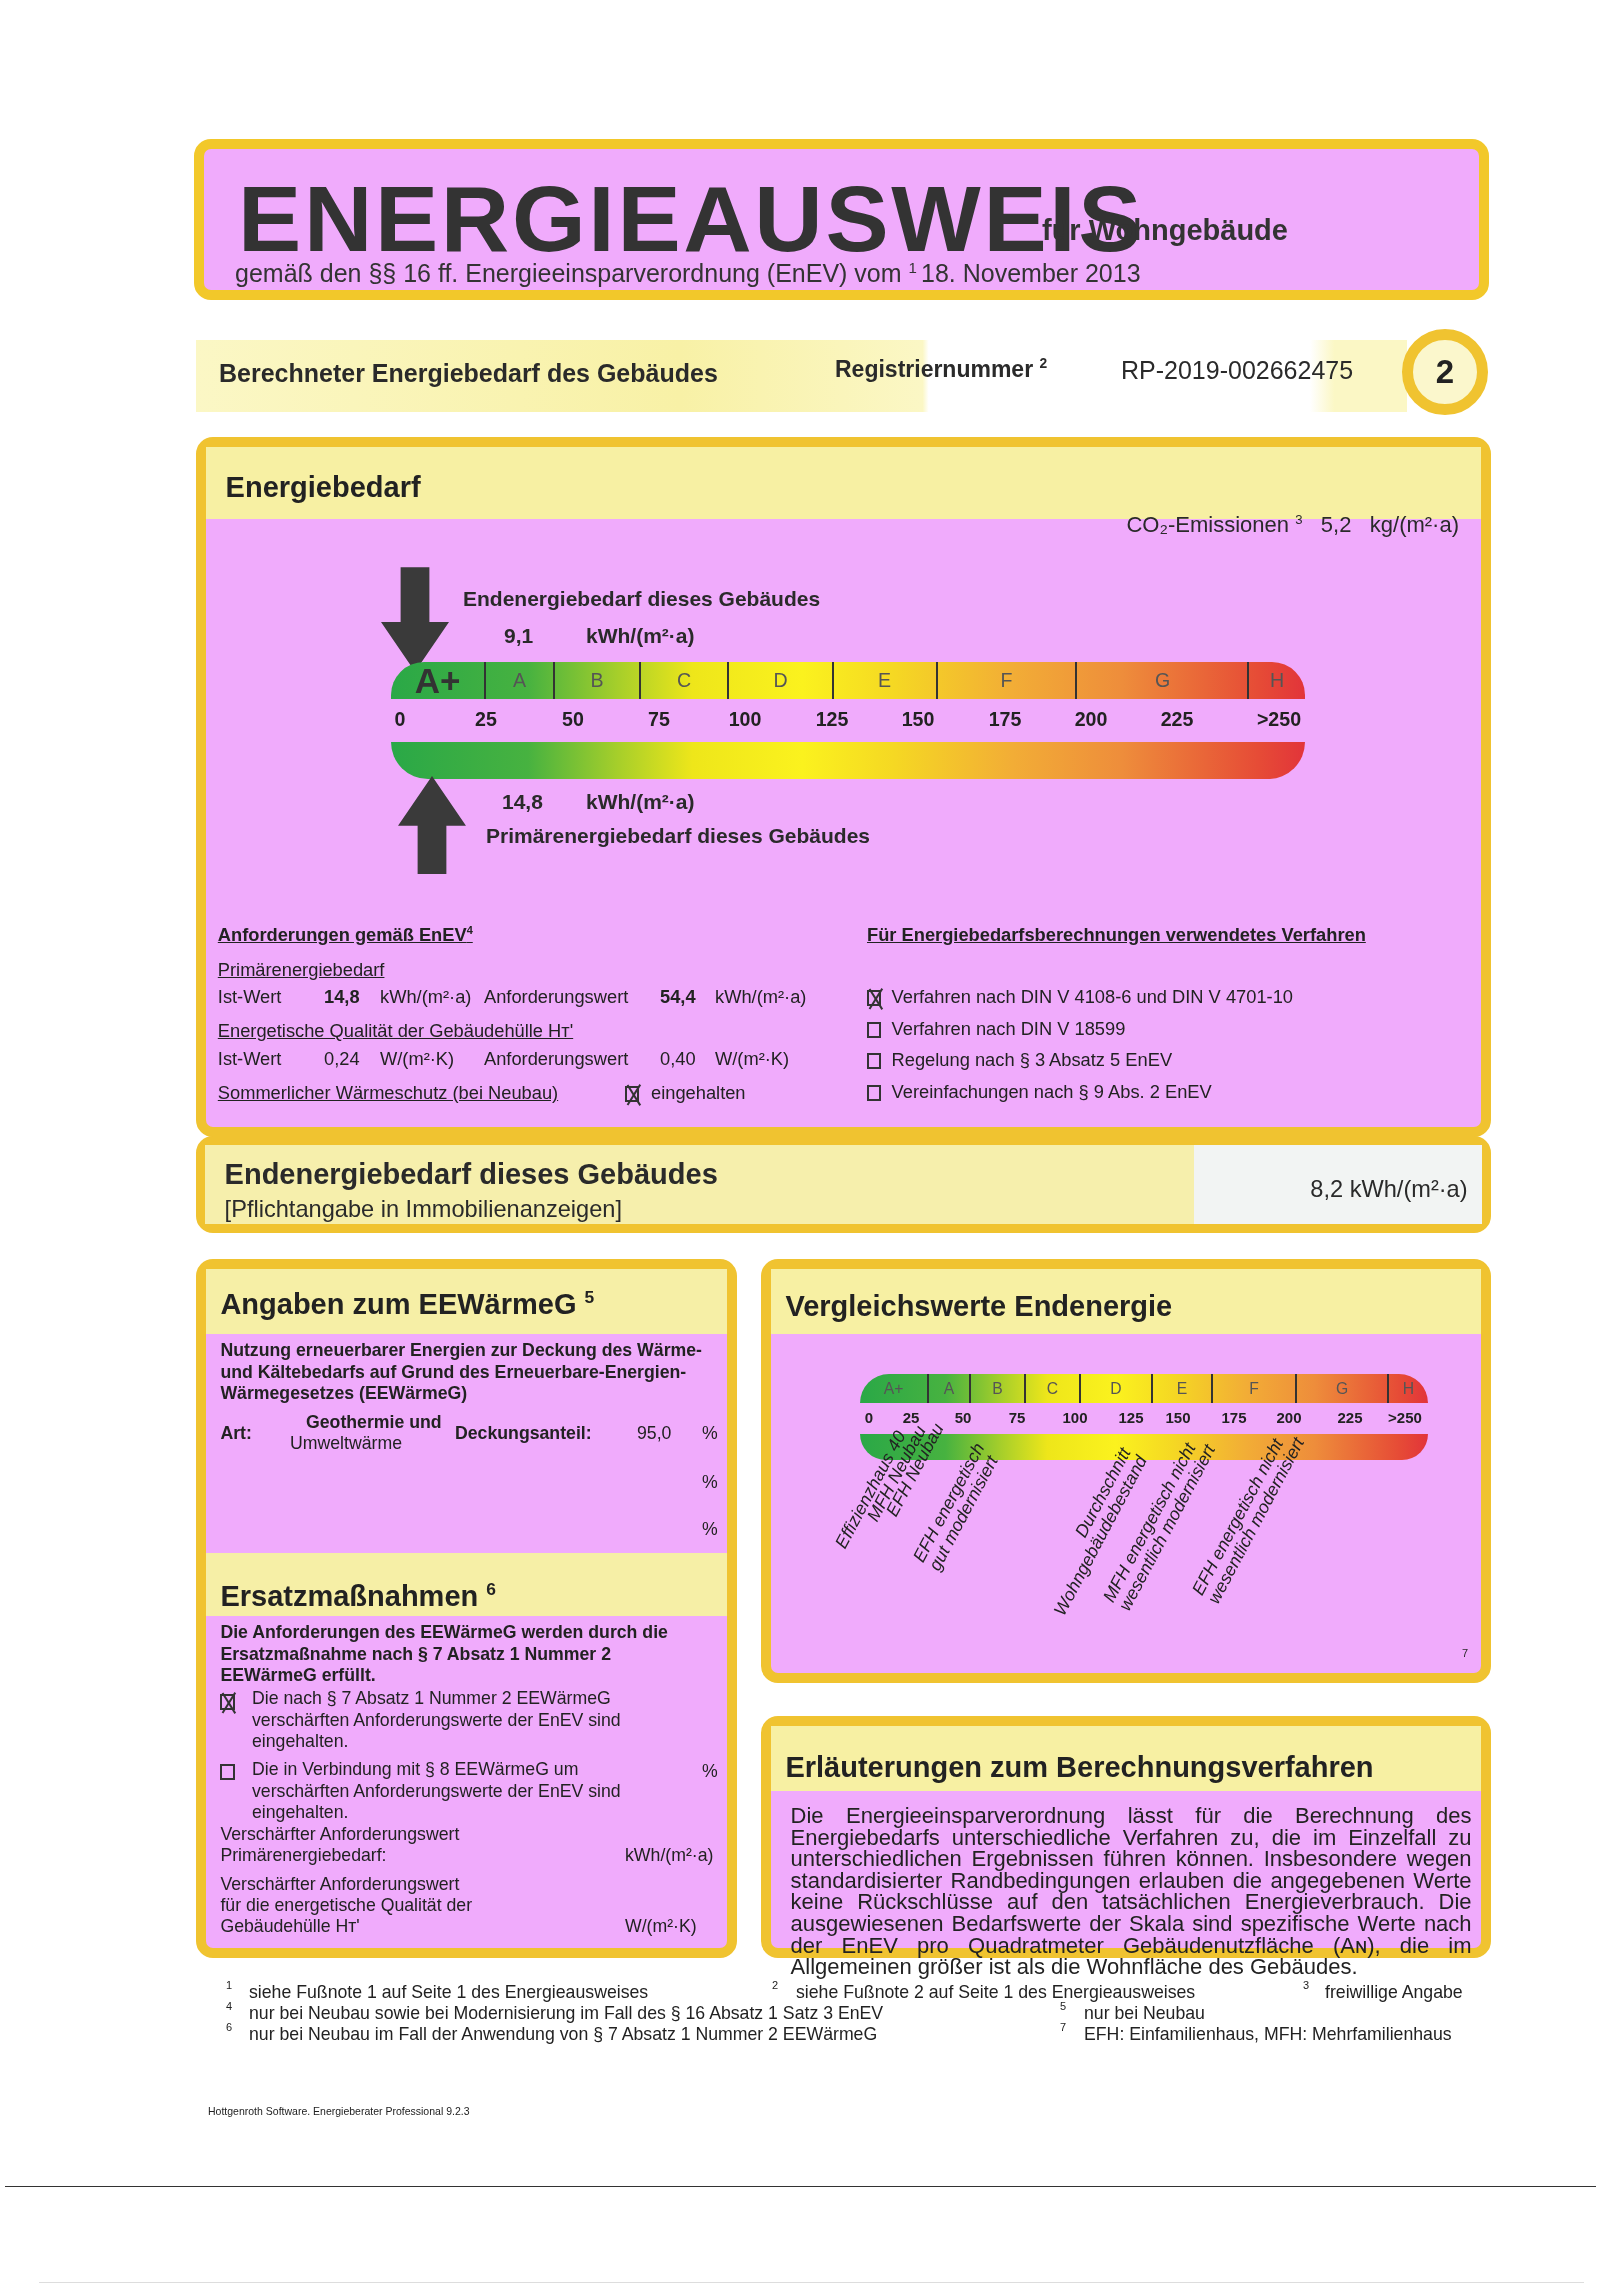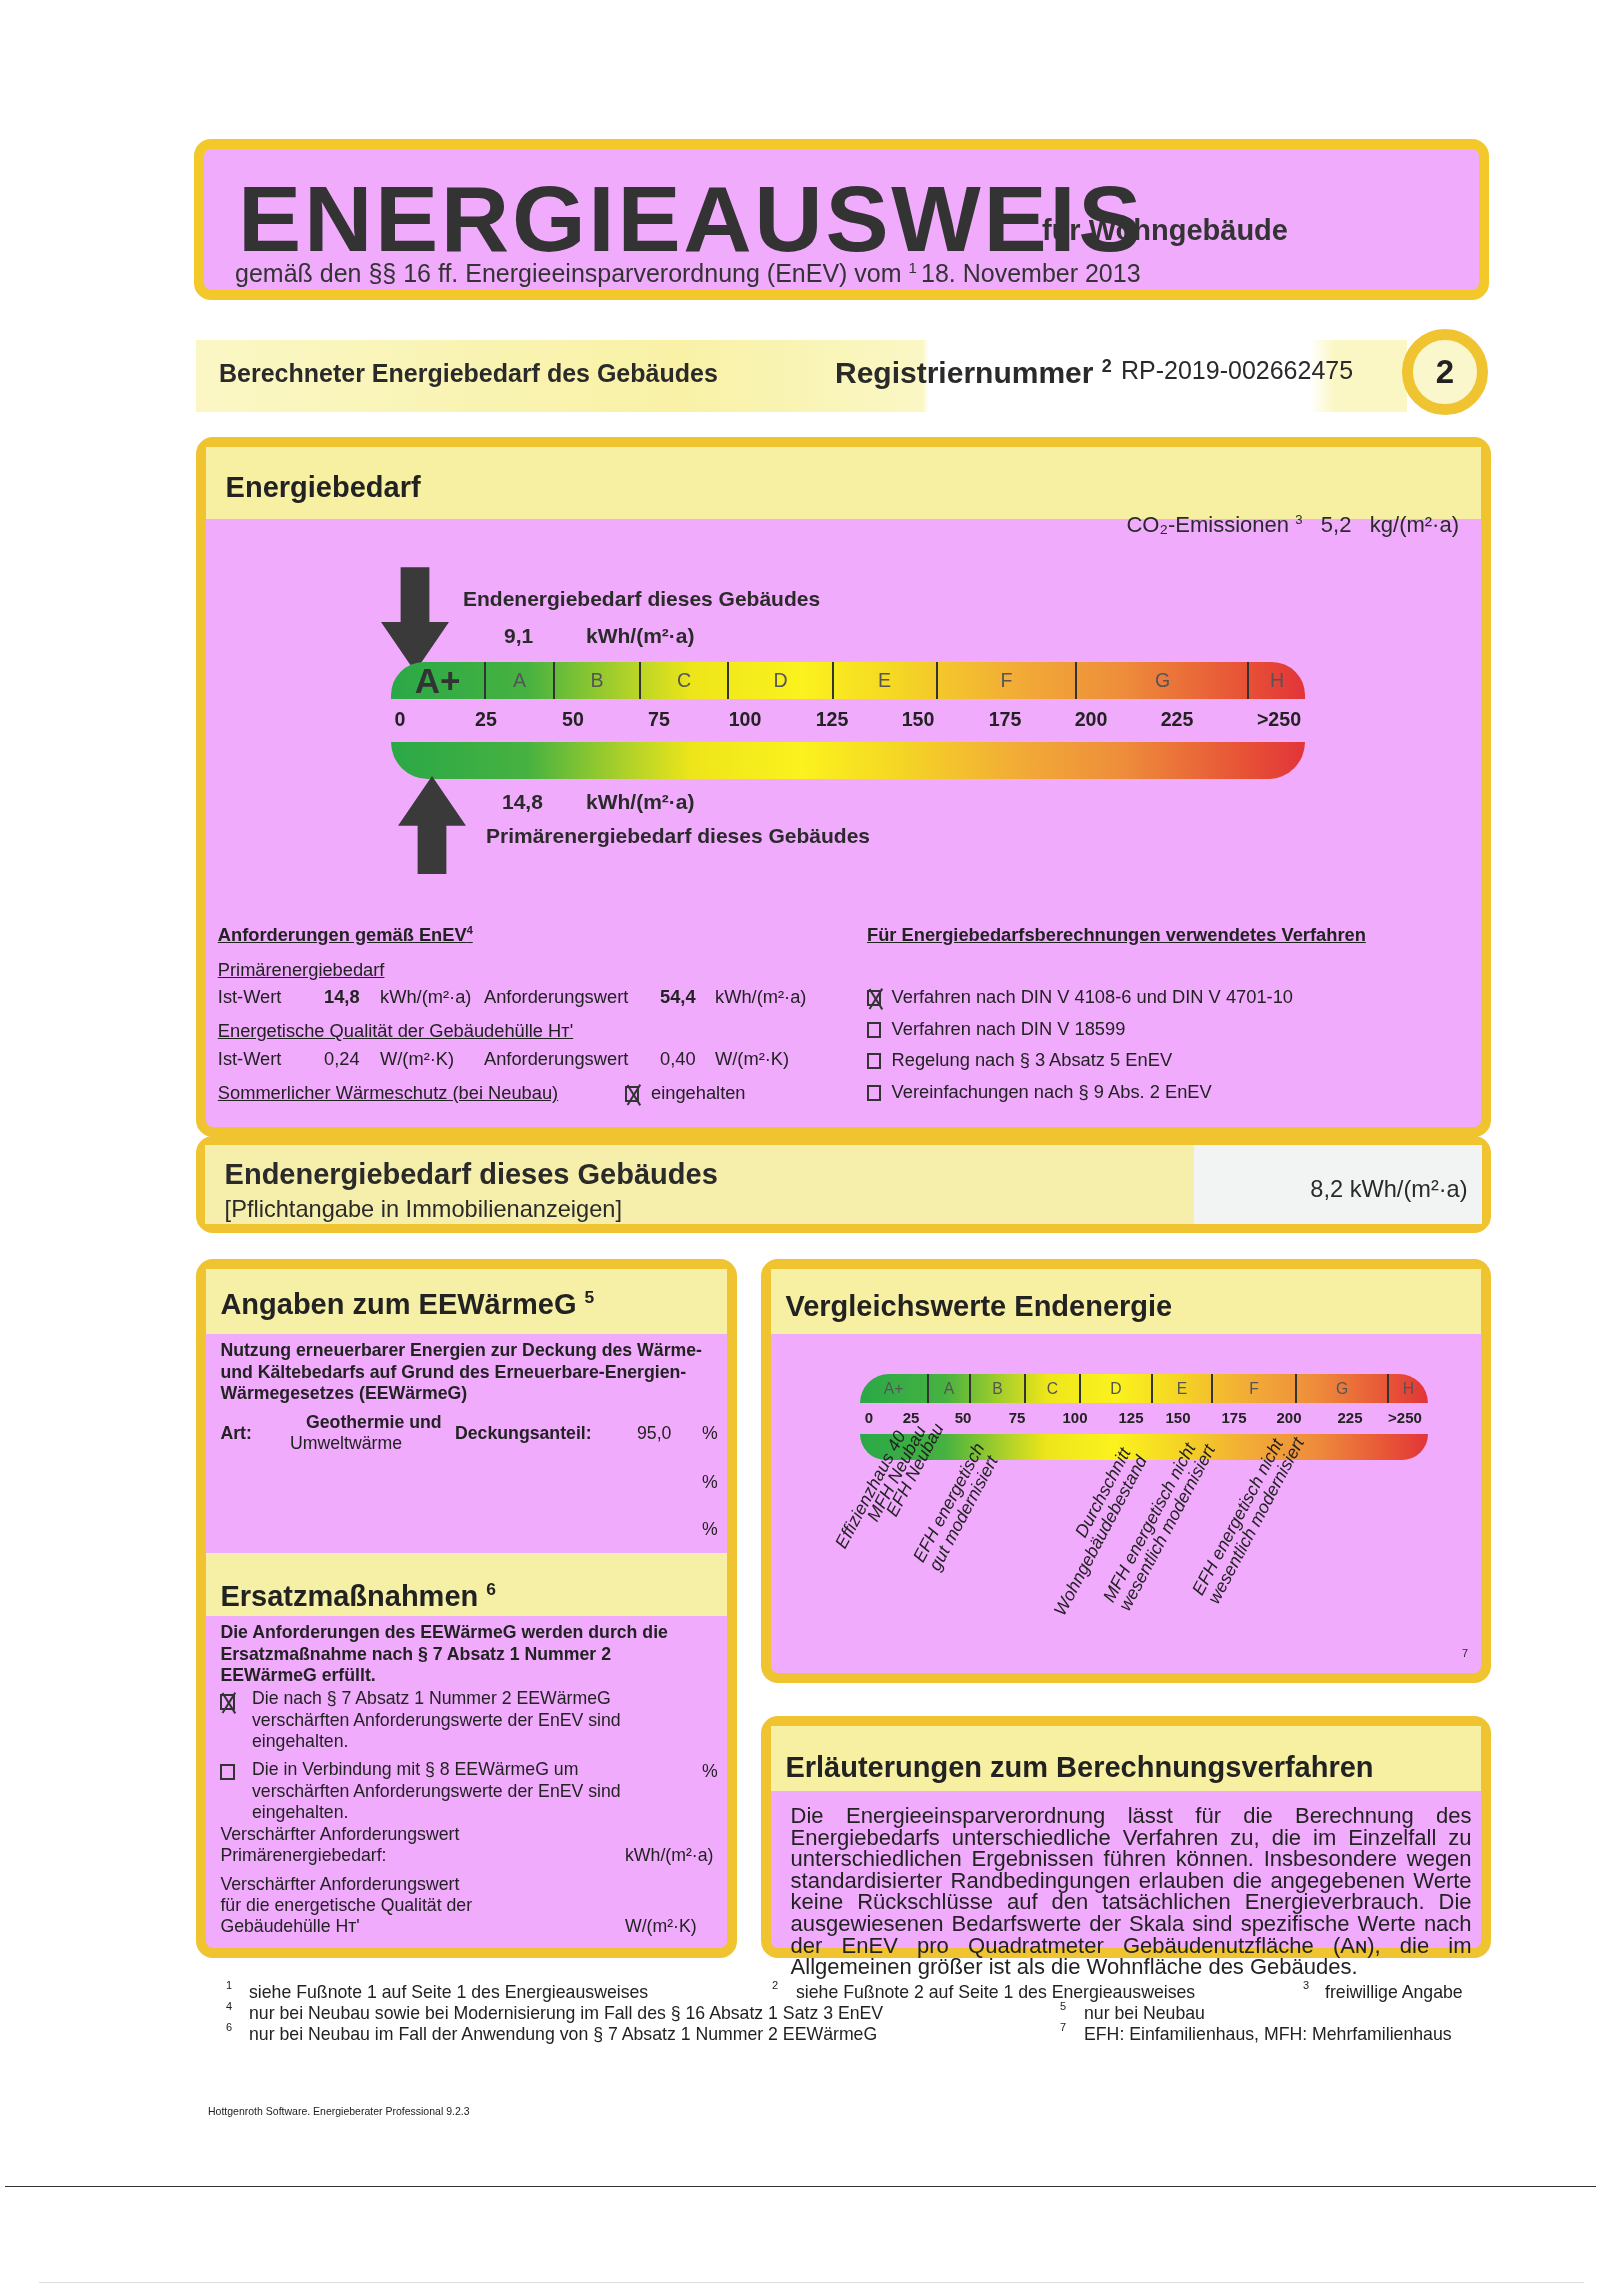--- a/index.html
+++ b/index.html
@@ -16,21 +16,21 @@
   #title-box { left: 194px; top: 139px; width: 1295px; height: 161px; border-color: #f2c82a; }
   #title-main { left: 34px; top: 23.6px; font-size: 92px; font-weight: bold; letter-spacing: 2.6px; color: #333; line-height: 1; transform: scaleX(1.03); transform-origin: left; }
   #title-sub { left: 838px; top: 65px; font-size: 29px; font-weight: bold; color: #333; }
   #title-law { left: 31px; top: 110px; font-size: 25px; color: #333; }
   #title-date { left: 717px; top: 110px; font-size: 25px; color: #333; }
   sup { font-size: 60%; vertical-align: super; }
 
   
   #reg-strip { left: 196px; top: 340px; width: 1211px; height: 72px; background: linear-gradient(90deg,#fbf7c5,#f8f1a6 40%,#fbf7c5 60%,#fff 60.5%,#fff 92%,#fbf7c5 94%); }
   #reg-left { left: 219px; top: 359px; font-size: 25px; font-weight: bold; }
-  #reg-label { left: 835px; top: 356px; font-size: 30px; font-weight: bold; }
+  #reg-label { left: 835px; top: 356px; font-size: 23px; font-weight: bold; }
   #reg-number { left: 1121px; top: 356px; font-size: 25px; }
   #page-badge { left: 1402px; top: 329px; width: 86px; height: 86px; border-radius: 50%; border: 11.8px solid #f0c330; background: #fbf7cc; display: flex; align-items: center; justify-content: center; font-size: 33px; font-weight: bold; color: #222; }
 
   
   #energy-box { left: 196px; top: 437px; width: 1295px; height: 700px; }
   #energy-box .ybox-hdr { height: 72px; }
   #energy-title { left: 19.6px; top: 23.6px; font-size: 29px; font-weight: bold; color: #222; }
   #co2 { right: 22px; top: 65px; font-size: 22px; }
 
   

